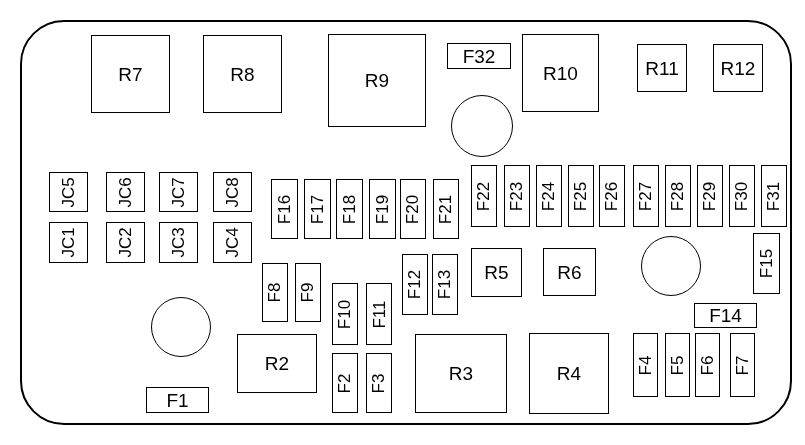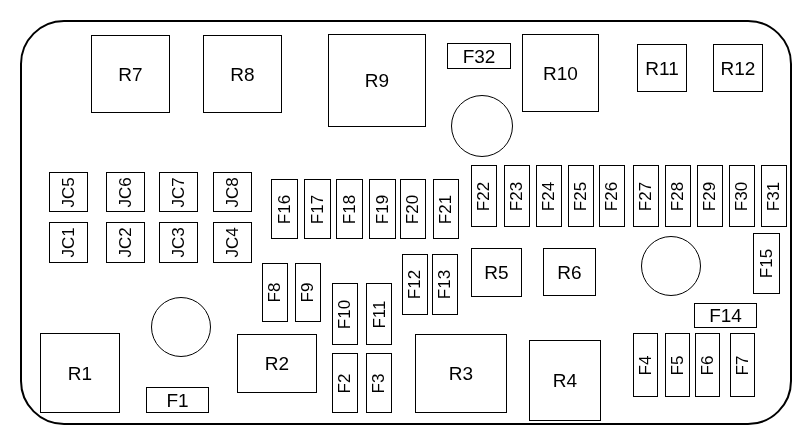--- a/index.html
+++ b/index.html
@@ -178,39 +178,36 @@
   <div class="box h" style="left:543px;top:248px;width:53px;height:48px">
       <span class="label">R6</span>
     </div>
   <div class="box v" style="left:753px;top:233px;width:27px;height:61px">
       <span class="label">F15</span>
     </div>
   <div class="box h" style="left:694px;top:303px;width:63px;height:25px">
       <span class="label">F14</span>
     </div>
 
-  <div class="box h" style="left:40px;top:333px;width:80px;height:80px">
-      <span class="label">R1</span>
-    </div>
   <div class="box h" style="left:146px;top:387px;width:63px;height:26px">
       <span class="label">F1</span>
     </div>
   <div class="box h" style="left:237px;top:334px;width:80px;height:59px">
       <span class="label">R2</span>
     </div>
   <div class="box v" style="left:332px;top:353px;width:26px;height:60px">
       <span class="label">F2</span>
     </div>
   <div class="box v" style="left:366px;top:353px;width:26px;height:60px">
       <span class="label">F3</span>
     </div>
   <div class="box h" style="left:415px;top:334px;width:92px;height:79px">
       <span class="label">R3</span>
     </div>
-  <div class="box h" style="left:529px;top:340px;width:72px;height:81px">
+  <div class="box h" style="left:529px;top:333px;width:80px;height:81px">
       <span class="label">R4</span>
     </div>
   <div class="box v" style="left:633px;top:333px;width:25px;height:64px">
       <span class="label">F4</span>
     </div>
   <div class="box v" style="left:665px;top:333px;width:25px;height:64px">
       <span class="label">F5</span>
     </div>
   <div class="box v" style="left:695px;top:333px;width:25px;height:64px">
       <span class="label">F6</span>

